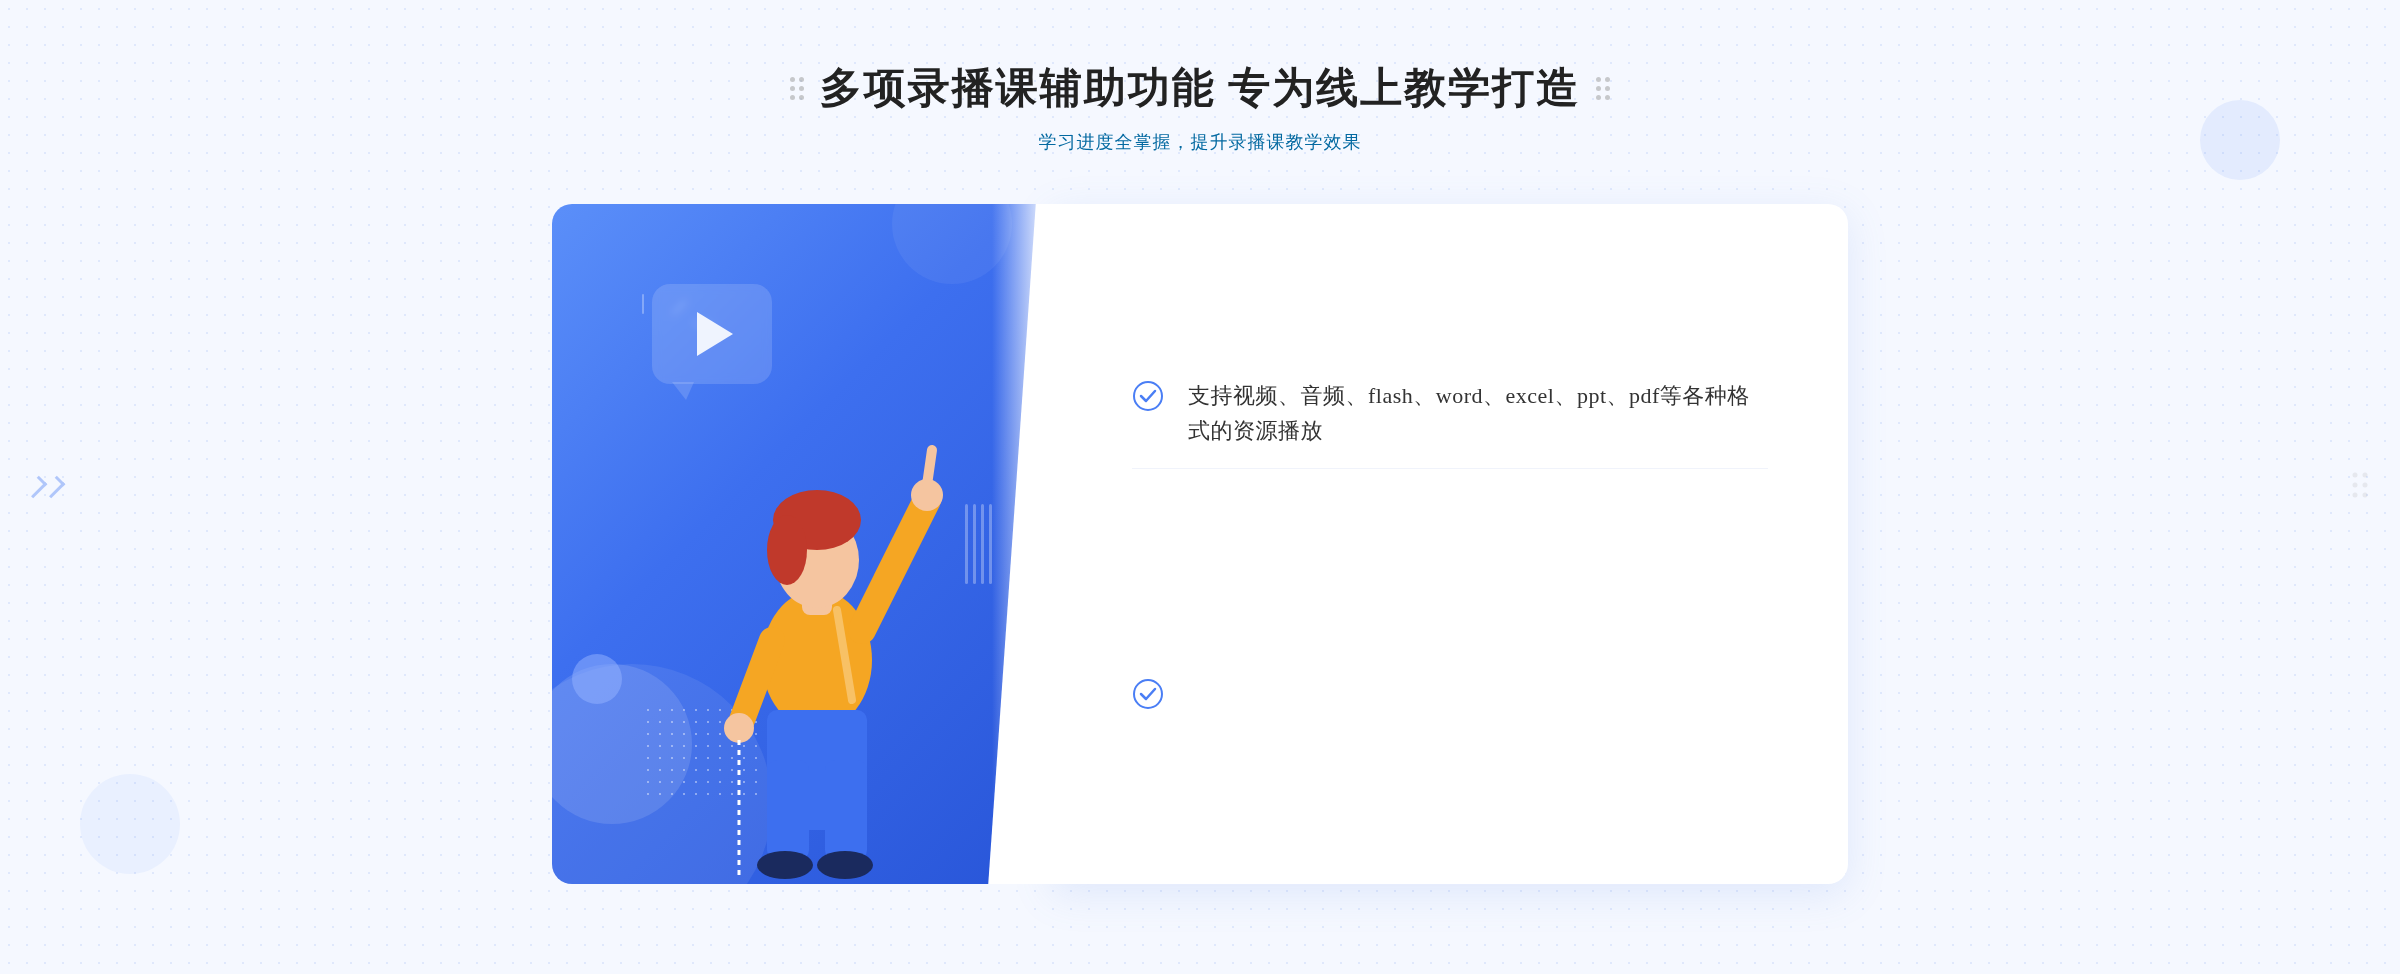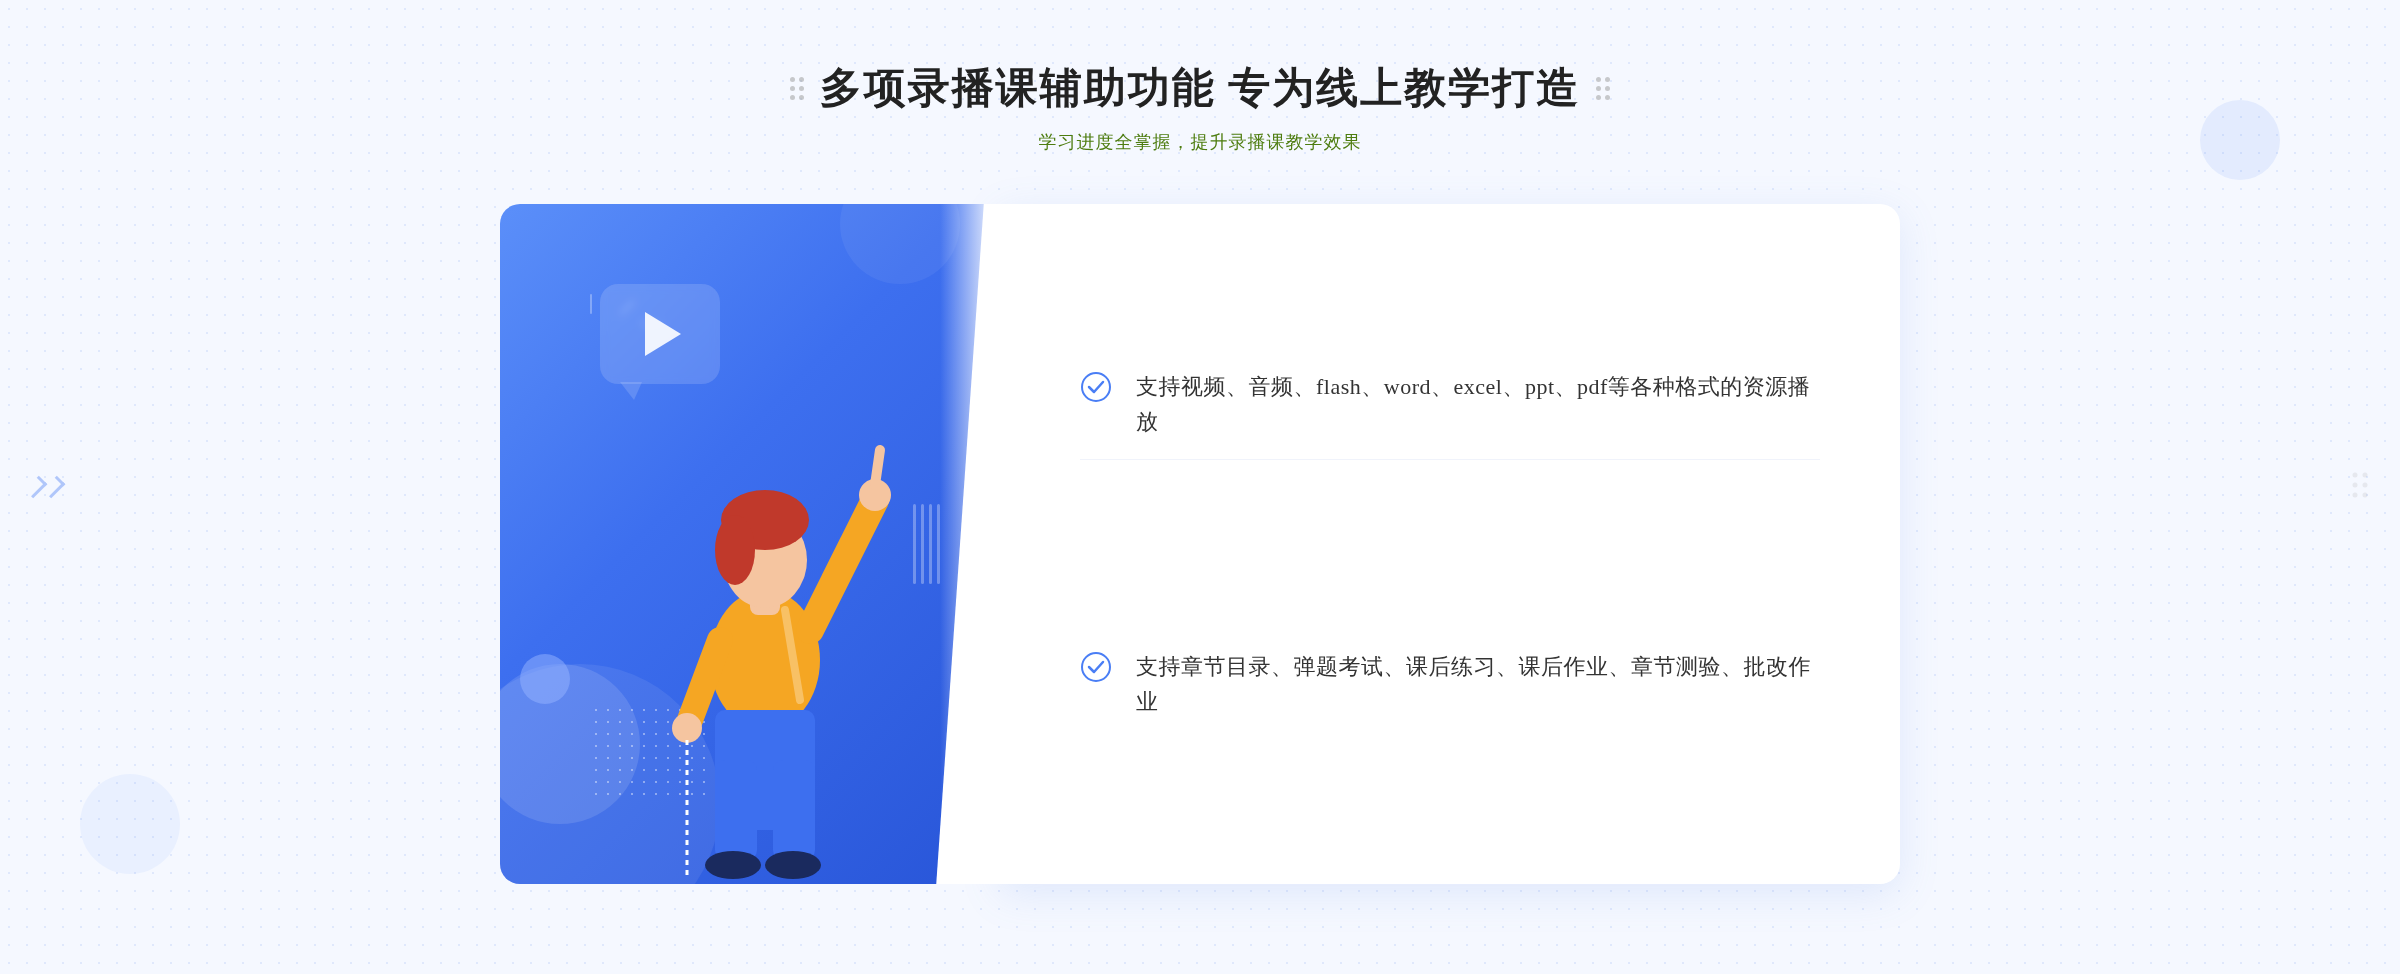--- a/index.html
+++ b/index.html
@@ -75,32 +75,32 @@
 
     .main-title {
       font-size: 42px;
       font-weight: 600;
       color: #222;
       letter-spacing: 2px;
     }
 
     .sub-title {
       font-size: 18px;
-      color: #4d7c0f;
+      color: #0369a1;
       letter-spacing: 1px;
     }
 
     .content-area {
       display: flex;
       align-items: stretch;
       justify-content: center;
       gap: 0;
       position: relative;
       z-index: 1;
-      width: 1400px;
+      width: 1296px;
       max-width: 90%;
     }
 
     
     .left-panel {
       width: 500px;
       min-height: 680px;
       background: linear-gradient(135deg, #5b8ff9 0%, #3d6fef 40%, #2855d8 100%);
       border-radius: 20px 0 0 20px;
       position: relative;
@@ -494,21 +494,20 @@
         <span class="feature-text">支持视频、音频、flash、word、excel、ppt、pdf等各种格式的资源播放</span>
       </div>
 
       <div class="feature-item">
         <div class="check-icon">
           <svg viewBox="0 0 32 32" fill="none" xmlns="http://www.w3.org/2000/svg">
             <circle cx="16" cy="16" r="14" stroke="#4a7ef5" stroke-width="2" fill="none"></circle>
             <polyline points="9,16 14,21 23,11" stroke="#4a7ef5" stroke-width="2.5" stroke-linecap="round" stroke-linejoin="round" fill="none"></polyline>
           </svg>
         </div>
-        <span class="feature-text">支持章节目录、弹题考试、课后练习、课后作业、章节测验、批改作业</span>
       </div>
 
 
 
     </div>
 
   </div>
 
 </div>
 

